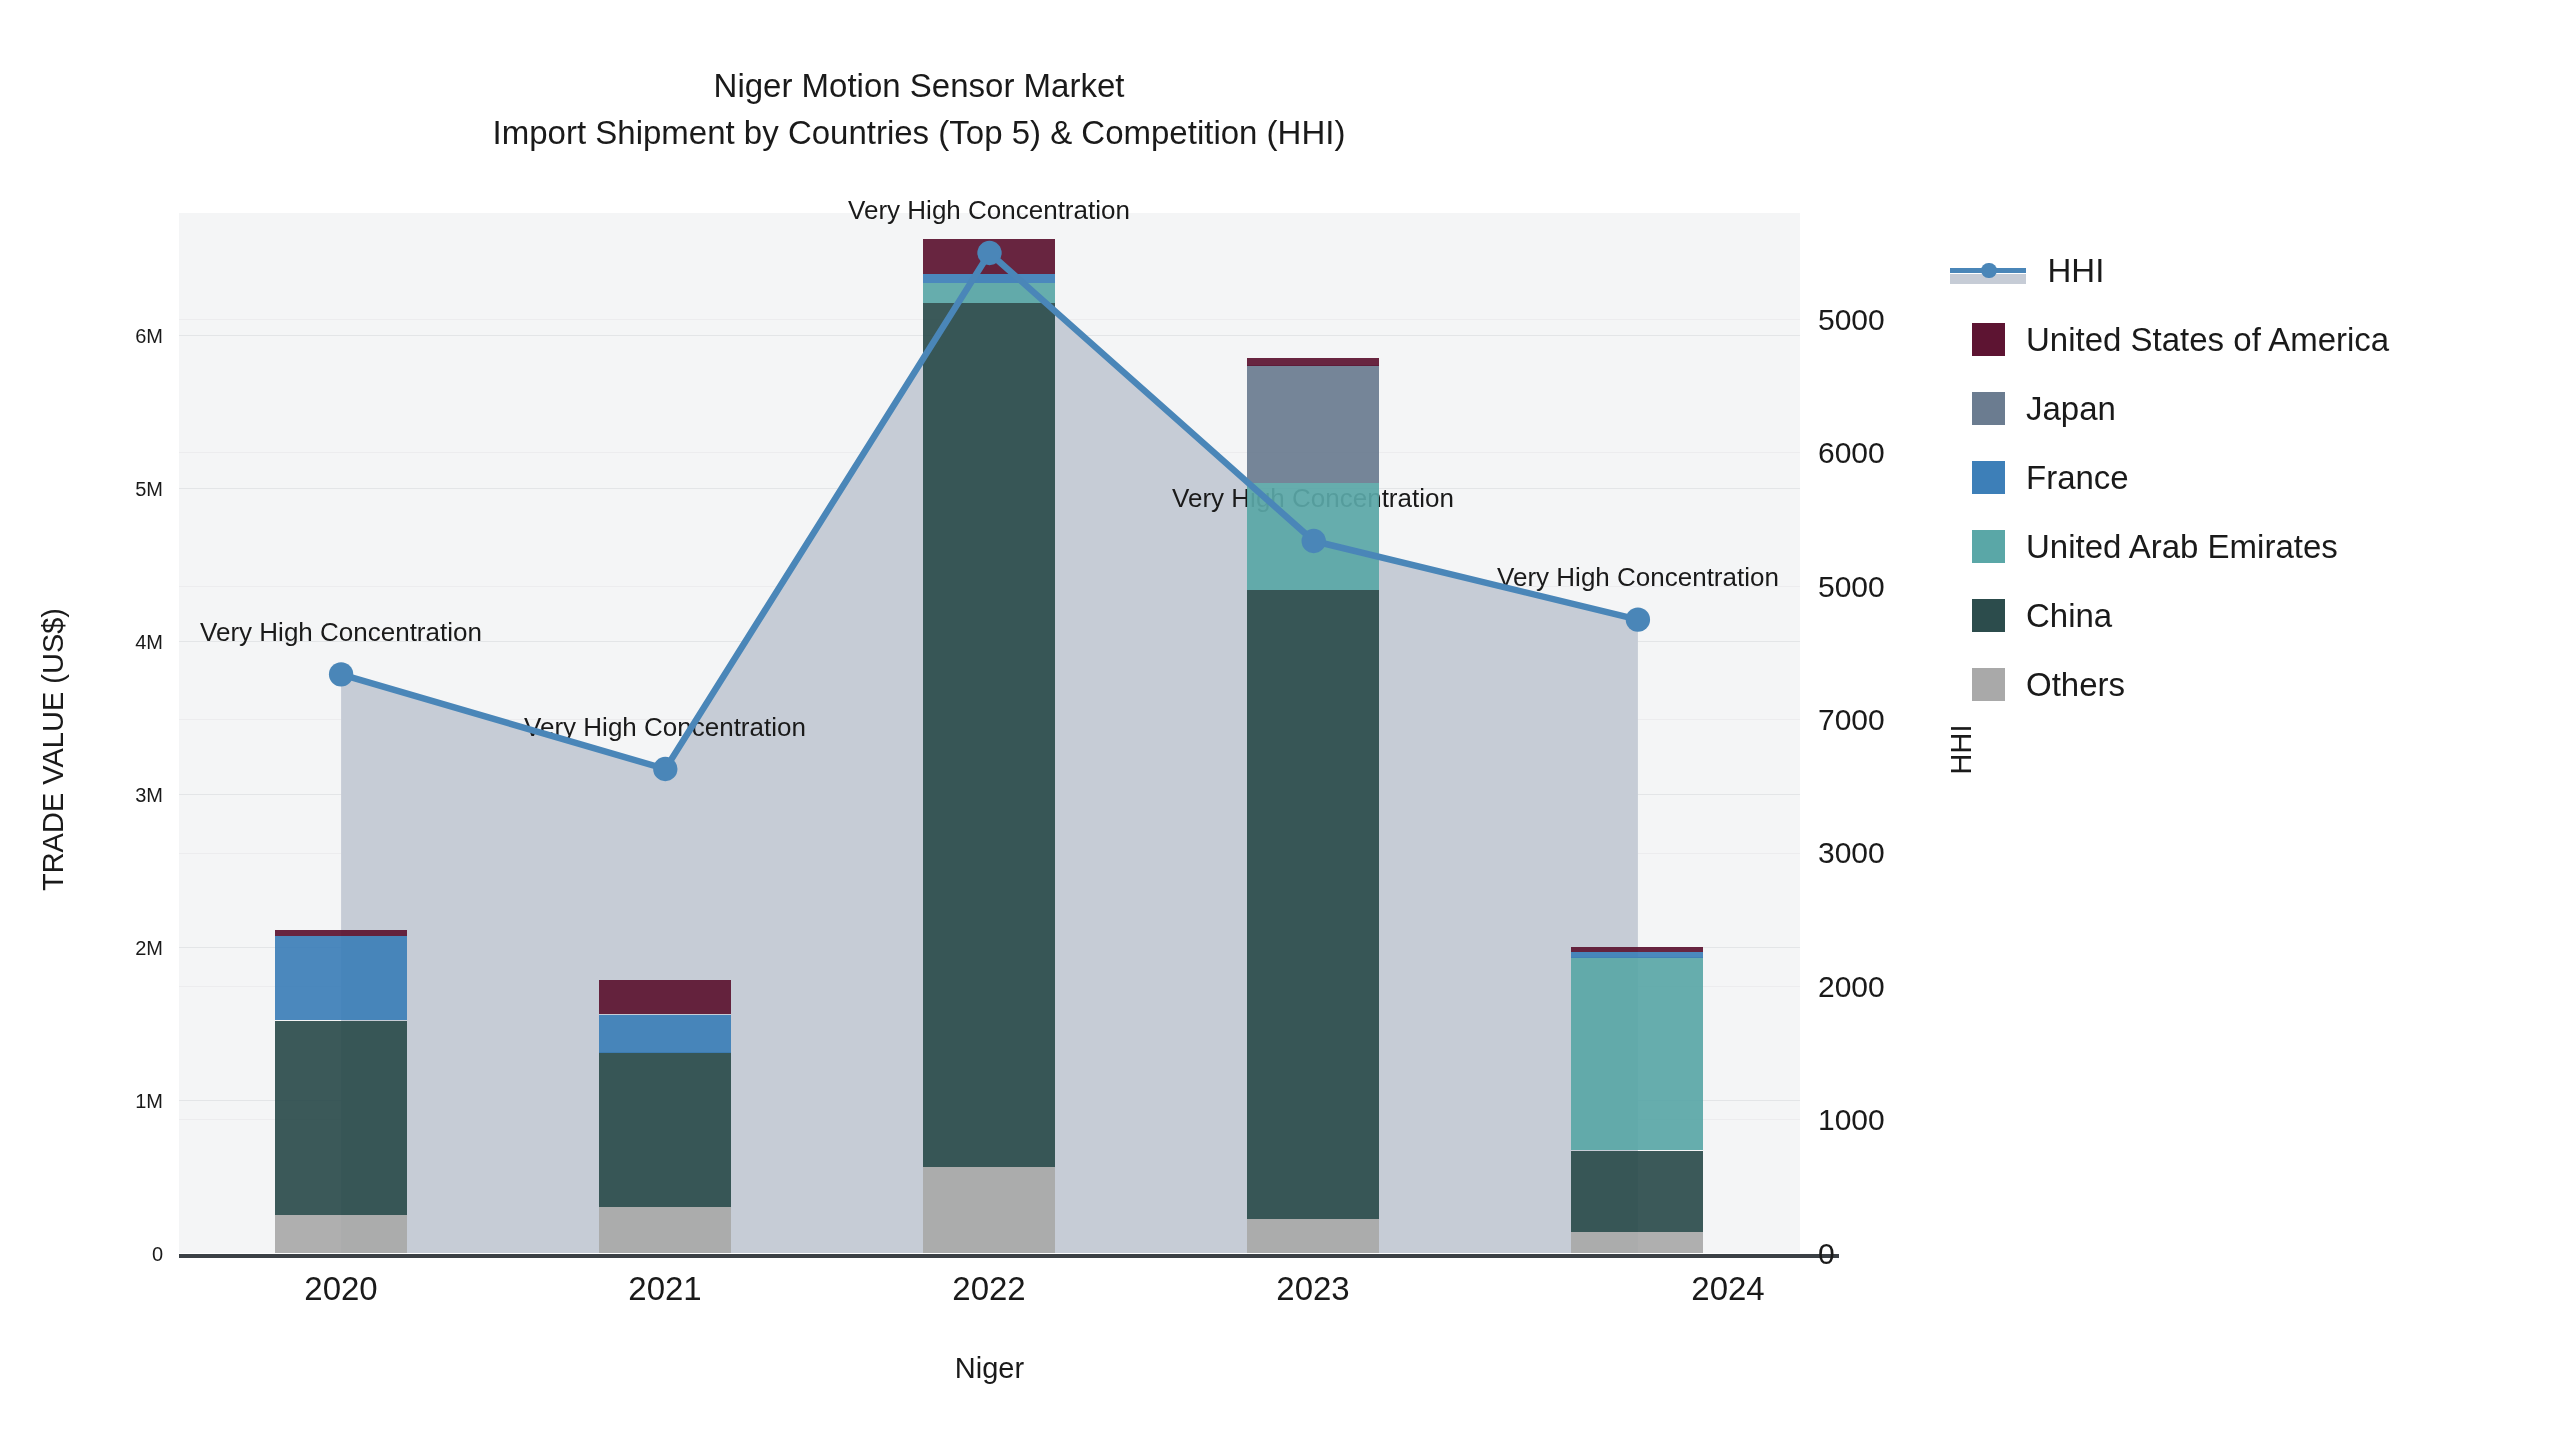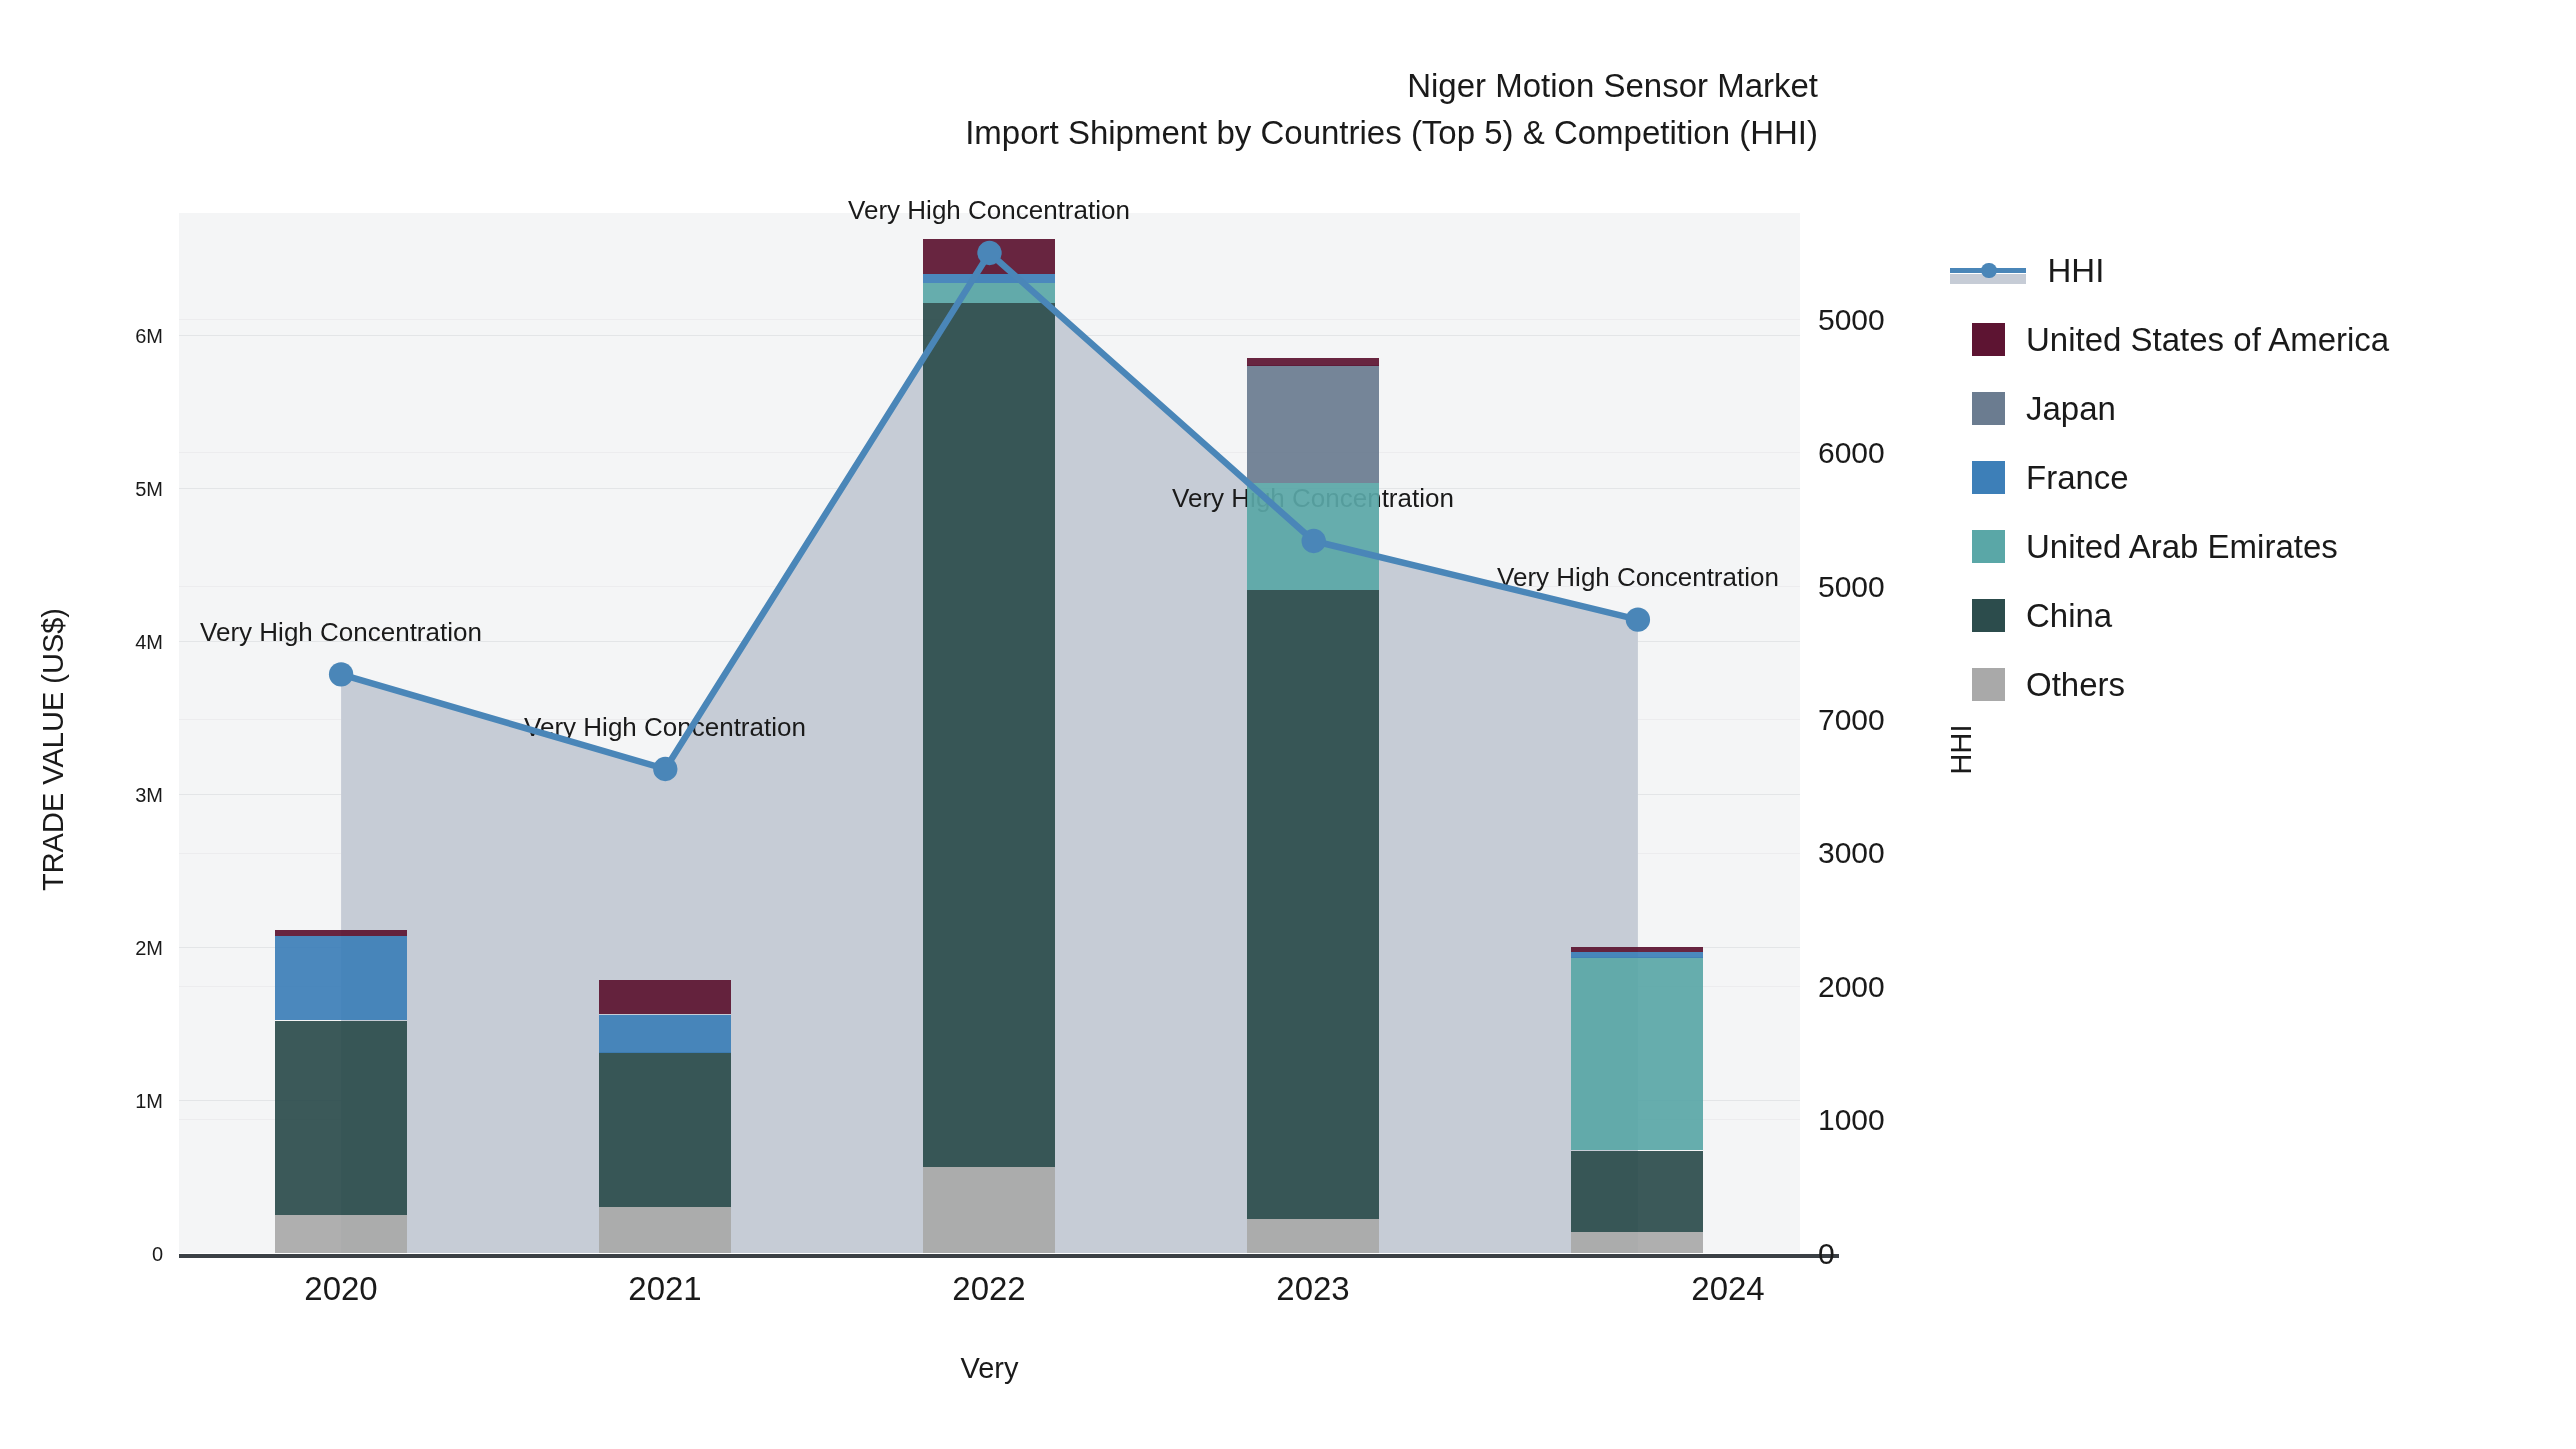--- a/index.html
+++ b/index.html
@@ -9,21 +9,21 @@
     font-family: "Liberation Sans", sans-serif;
     overflow: hidden;
   }
   #root { position: relative; width: 2576px; height: 1449px; }
 
   
   .title-block {
     position: absolute;
     left: 0; top: 62px;
     width: 1818px;
-    text-align: right;
+    text-align: center;
     color: #1a1a1a;
     padding-left: 20px;
   }
   .title-line { font-size: 33px; line-height: 47px; font-weight: 400; }
 
   
   .plot-bg {
     position: absolute;
     left: 179px; top: 213px;
     width: 1621px; height: 1040px;
@@ -208,21 +208,21 @@
   <div id="annot-wrap">
       <div class="annot" style="left: 341px; top: 632px;">Very High Concentration</div>
       <div class="annot" style="left: 665px; top: 727px;">Very High Concentration</div>
       <div class="annot" style="left: 989px; top: 210px;">Very High Concentration</div>
       <div class="annot" style="left: 1313px; top: 498px;">Very High Concentration</div>
       <div class="annot" style="left: 1638px; top: 577px;">Very High Concentration</div>
     </div>
 
   <div class="ylabel-left">TRADE VALUE (US$)</div>
   <div class="ylabel-right">HHI</div>
-  <div class="xlabel">Very</div>
+  <div class="xlabel">Niger</div>
 
   <div class="legend" id="legend">
       <div class="legend-row">
         <span class="legend-line-key">
           <span class="band"></span>
           <span class="ln"></span>
           <span class="dot"></span>
         </span>
         <span class="legend-label">HHI</span>
       </div>

